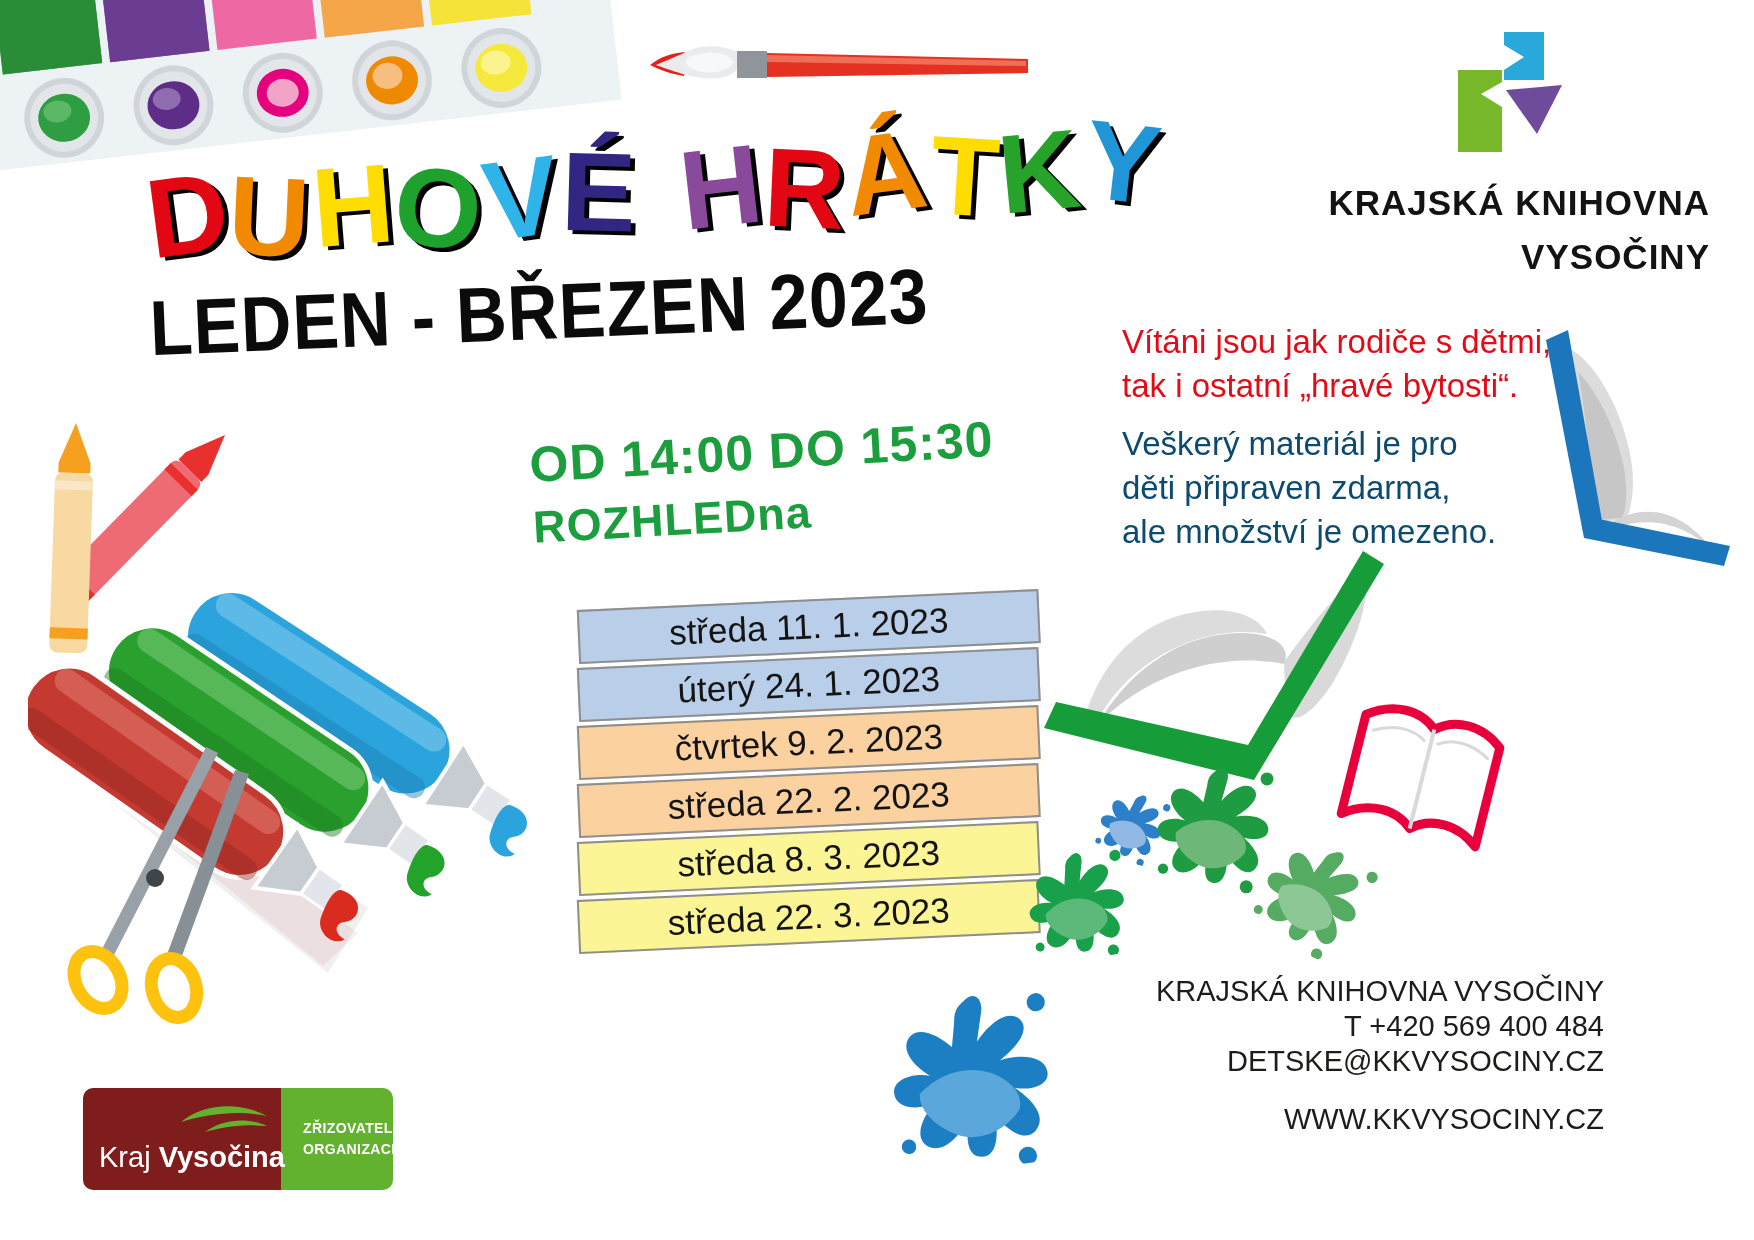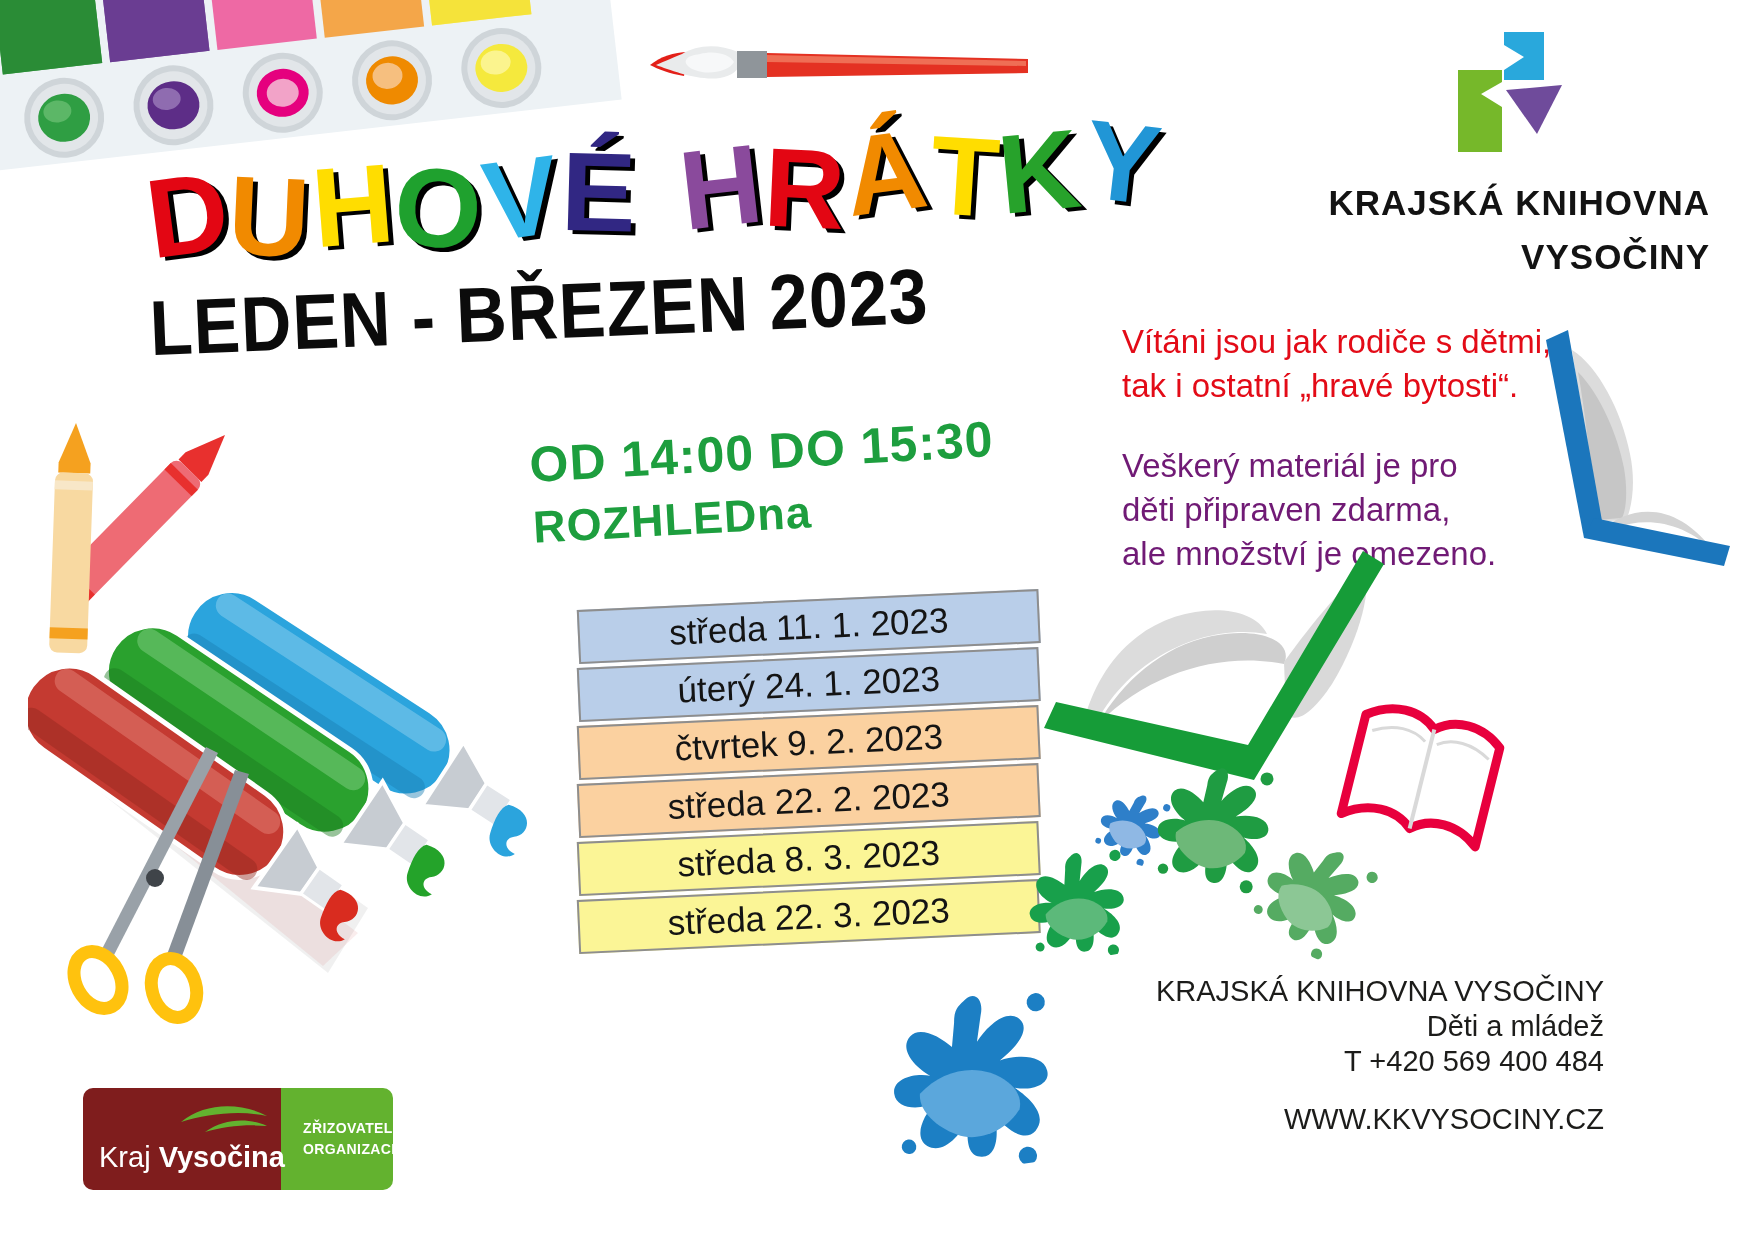--- a/index.html
+++ b/index.html
@@ -177,21 +177,21 @@
   <div class="lib-name">
     <div>KRAJSKÁ KNIHOVNA</div>
     <div>VYSOČINY</div>
   </div>
 
   <div class="welcome" style="color: rgb(227, 11, 23);">
     <div>Vítáni jsou jak rodiče s dětmi,</div>
     <div>tak i ostatní „hravé bytosti“.</div>
   </div>
 
-  <div class="material" style="color: #701a75; margin-top: 22px;">
+  <div class="material" style="color: #0c4a6e;">
     <div>Veškerý materiál je pro</div>
     <div>děti připraven zdarma,</div>
     <div>ale množství je omezeno.</div>
   </div>
 
   <div class="time" style="color: rgb(29, 158, 62);">
     <div class="l1">OD 14:00 DO 15:30</div>
     <div class="l2">ROZHLEDna</div>
   </div>
 
@@ -313,18 +313,18 @@
       <div class="kraj-name"><span>Kraj</span>&nbsp;<span class="bold">Vysočina</span></div>
     </div>
     <div class="kraj-right" style="background-color: rgb(99, 178, 47);">
       <div>ZŘIZOVATEL</div>
       <div>ORGANIZACE</div>
     </div>
   </div>
 
   <div class="contact">
     <div>KRAJSKÁ KNIHOVNA VYSOČINY</div>
-    <div>Děti a mládež</div>
     <div>T +420 569 400 484</div>
+    <div>DETSKE@KKVYSOCINY.CZ</div>
     <div class="website">WWW.KKVYSOCINY.CZ</div>
   </div>
 
 </div>
 
 </body></html>

